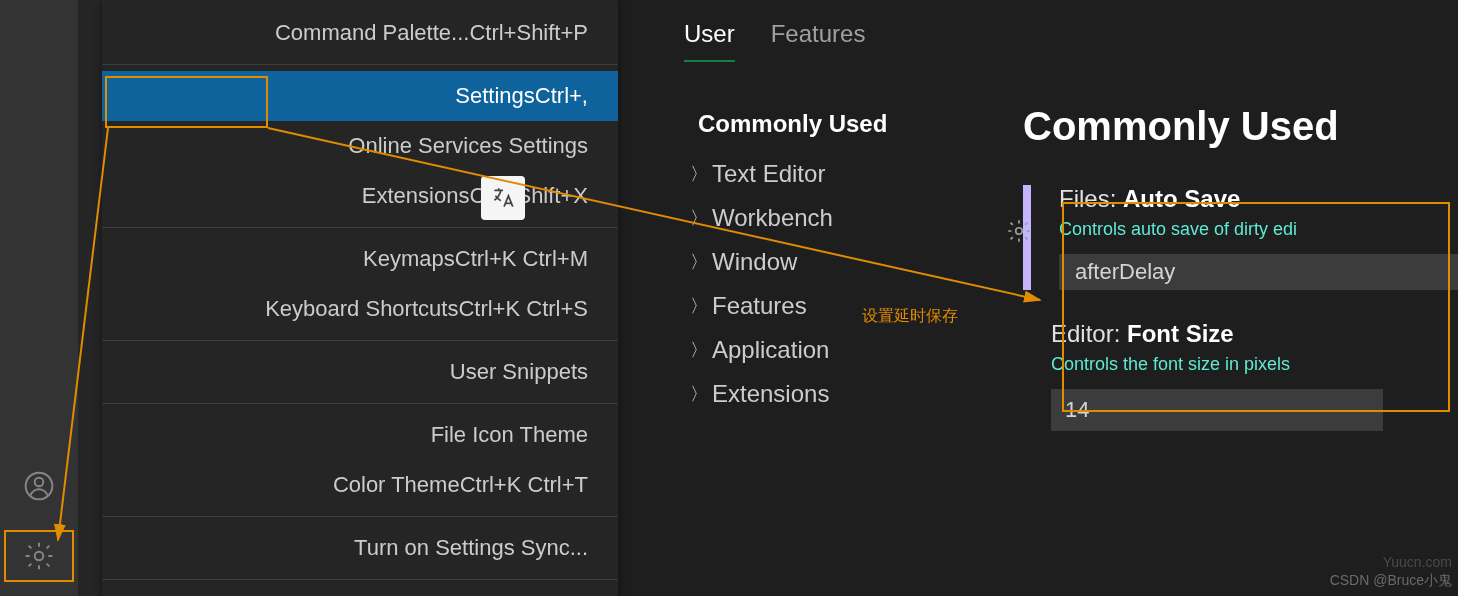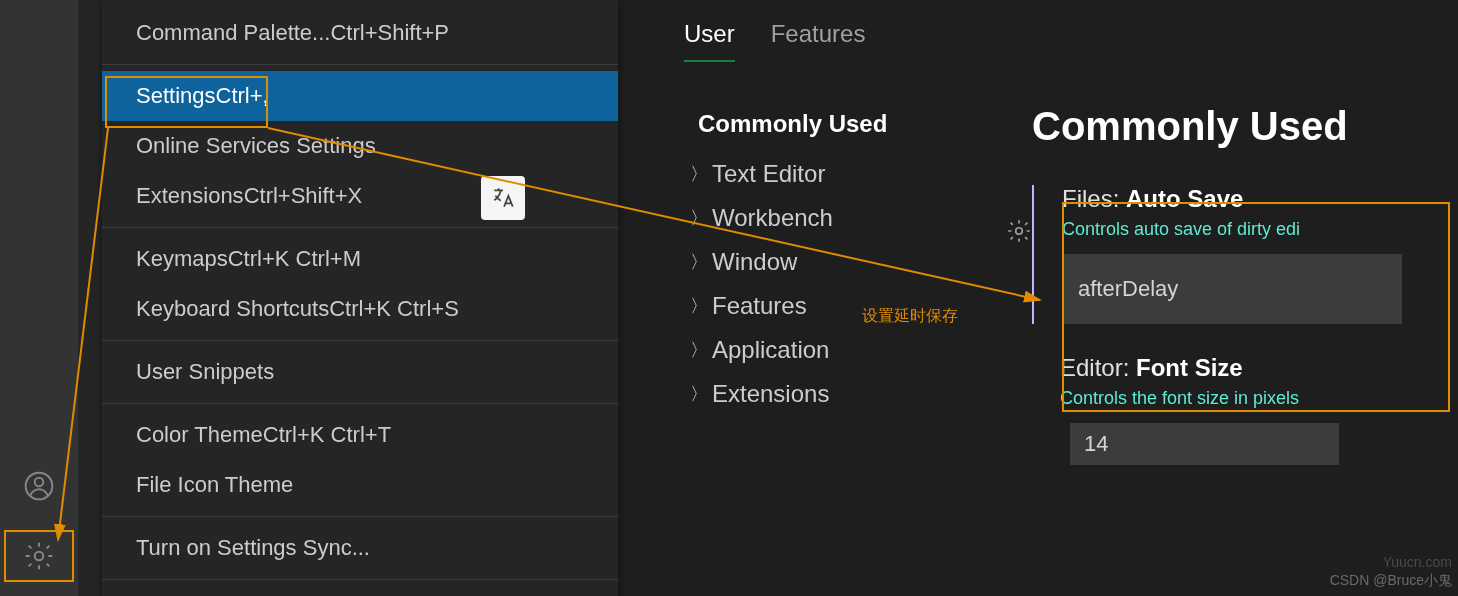--- a/index.html
+++ b/index.html
@@ -27,21 +27,21 @@
     position: absolute; left: 78px; top: 0; width: 24px; height: 596px;
     background: #252526;
   }
   .menu {
     position: absolute; left: 102px; top: 0; width: 516px;
     background: #252526;
     box-shadow: 0 2px 8px rgba(0,0,0,.5);
     padding: 8px 0;
   }
   .menu-item {
-    display: flex; justify-content: flex-start; align-items: center;
+    display: flex; justify-content: flex-end; align-items: center;
     padding: 12px 30px 12px 34px;
     font-size: 22px; color: #cccccc;
     white-space: nowrap;
   }
   .menu-item.selected { background: #0e639c; color: #ffffff; }
   .menu-sep { height: 1px; background: #3c3c3c; margin: 6px 0; }
   .menu-item .shortcut { color: inherit; font-size: 22px; }
   .settings-hl {
     position:absolute; left:105px; top:76px; width:163px; height:52px;
     border:2px solid #e08b00; pointer-events:none;
@@ -57,31 +57,31 @@
   .tab.active { color:#ffffff; border-bottom: 2px solid #15803d; }
 
   .settings-body { display:flex; margin-top: 42px; }
   .tree { width: 352px; font-size: 24px; color:#cccccc; }
   .tree-header { font-weight:700; color:#ffffff; padding: 6px 0 14px 18px; }
   .tree-item { display:flex; align-items:center; gap: 8px; padding: 8px 0 8px 10px; }
   .tree-item .chev { width: 14px; display:inline-block; color:#cccccc; font-size:18px;}
 
   .content { flex:1; position:relative; }
   .page-title { font-size: 40px; font-weight:700; color:#ffffff; margin-bottom: 36px; white-space:nowrap;}
-  .setting-block { padding-left: 28px; border-left: 2px solid #c4b5fd; margin-bottom: 30px; position:relative;}
+  .setting-block { padding-left: 28px; border-left: 8px solid #c4b5fd; margin-bottom: 30px; position:relative;}
   .setting-title { font-size: 24px; color:#e0e0e0; margin-bottom: 6px; }
   .setting-title b { color:#ffffff; font-weight:700; }
   .setting-desc { font-size: 18px; color:#5eead4; margin-bottom: 14px; white-space:nowrap;}
   .dropdown {
-    background:#3c3c3c; color:#d4d4d4; padding: 22px 16px;
-    font-size: 22px; width: 340px;
+    background:#3c3c3c; color:#d4d4d4; padding: 5px 16px;
+    font-size: 22px; width: 399px;
   }
   .input-num {
     background:#3c3c3c; color:#d4d4d4; padding: 8px 14px;
-    font-size: 22px; width: 269px; border:none;margin-left:10px;
+    font-size: 22px; width: 332px; border:none;
   }
   .gear-inline {
     position:absolute; left: 1006px; top: 218px; color:#9d9d9d;
   }
   .autosave-hl {
     position:absolute; left: 1062px; top: 202px; width: 388px; height: 210px;
     border: 2px solid #e08b00; pointer-events:none;
   }
   .annotation {
     position:absolute; left: 862px; top: 306px; color:#e08b00; font-size:16px;
@@ -144,25 +144,25 @@
   <div class="menu-item">
     <span>Keyboard Shortcuts</span>
     <span class="shortcut">Ctrl+K Ctrl+S</span>
   </div>
   <div class="menu-sep"></div>
   <div class="menu-item">
     <span>User Snippets</span>
   </div>
   <div class="menu-sep"></div>
   <div class="menu-item">
+    <span>File Icon Theme</span>
+  </div>
+  <div class="menu-item">
     <span>Color Theme</span>
     <span class="shortcut">Ctrl+K Ctrl+T</span>
-  </div>
-  <div class="menu-item">
-    <span>File Icon Theme</span>
   </div>
   <div class="menu-sep"></div>
   <div class="menu-item">
     <span>Turn on Settings Sync...</span>
   </div>
   <div class="menu-sep"></div>
   <div class="menu-item">
     
   </div>
 </div>

